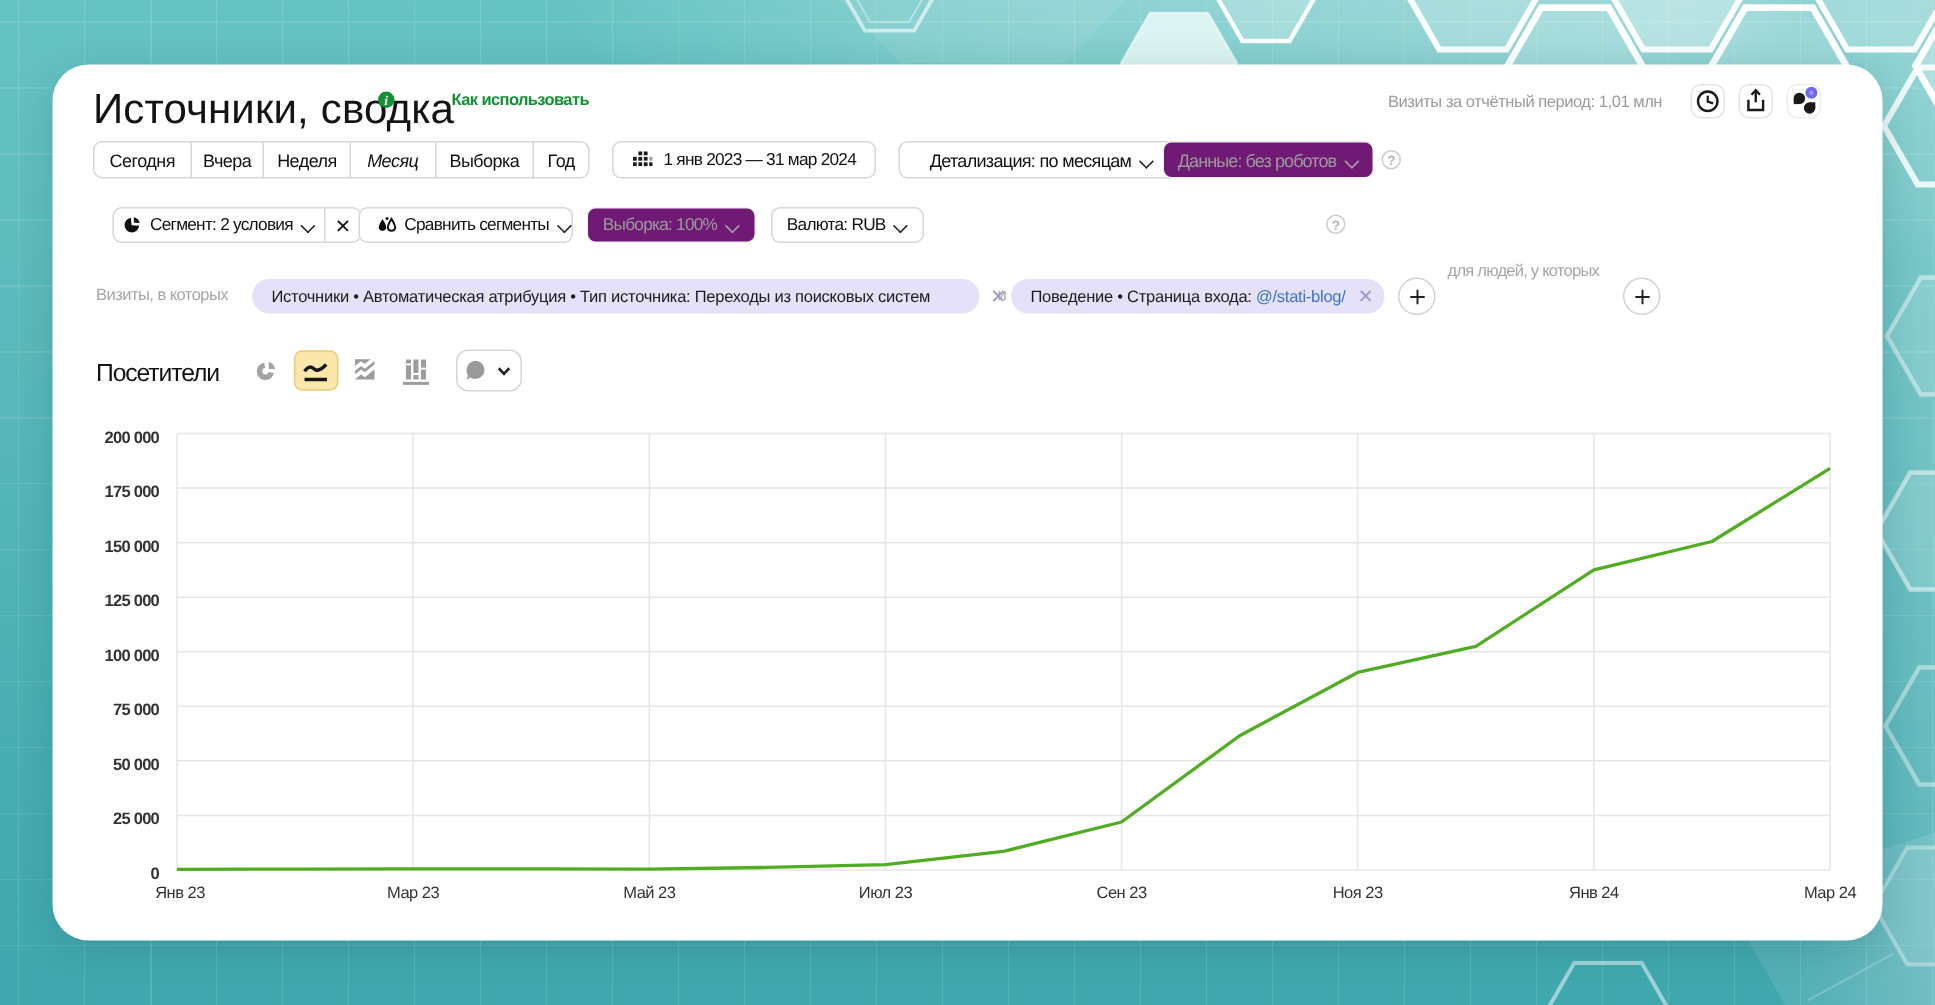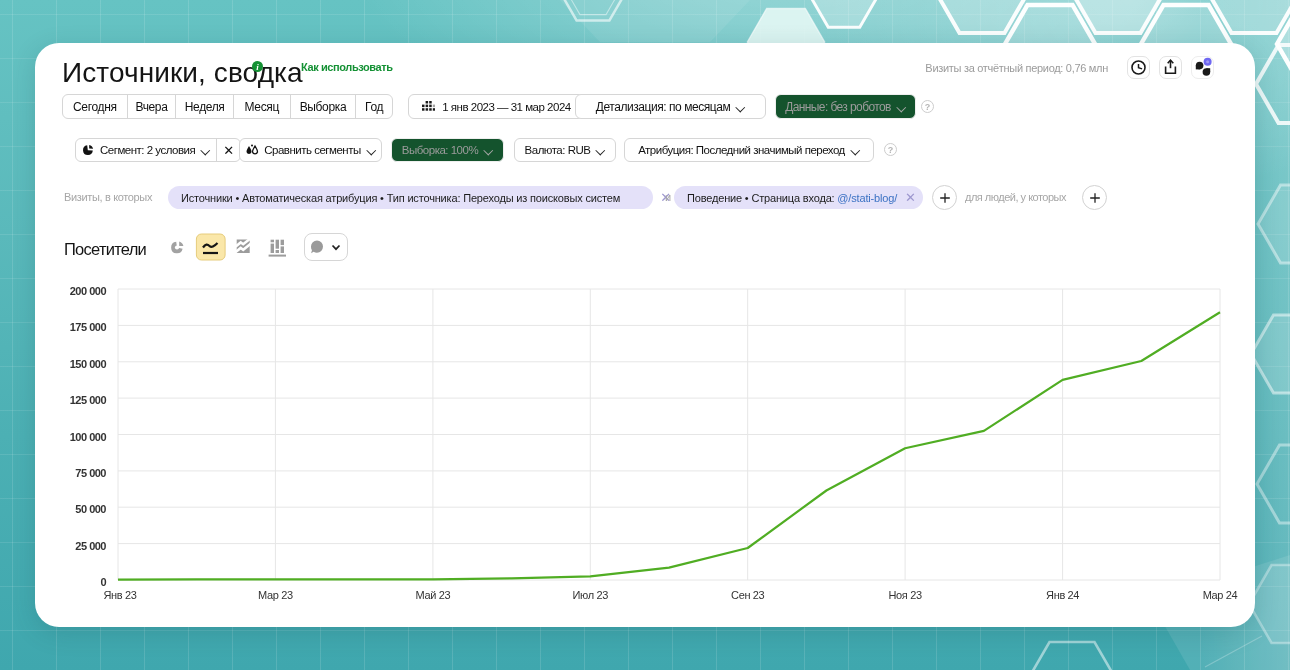--- a/index.html
+++ b/index.html
@@ -17,21 +17,21 @@
 .card{position:absolute;left:35px;top:43px;width:1220px;height:584px;background:#fff;border-radius:24px;box-shadow:0 6px 24px rgba(20,70,75,0.18);}
 .abs{position:absolute;}
 .title{left:27px;top:14px;font-size:28px;color:#141414;letter-spacing:0.1px;}
 .howuse{left:217px;top:17px;display:flex;align-items:center;gap:6px;height:13px;}
 .howuse .ic{width:11px;height:11px;border-radius:50%;background:#149134;color:#fff;font-size:9px;font-style:italic;font-weight:700;display:flex;align-items:center;justify-content:center;font-family:"Liberation Serif",serif;}
 .howuse .tx{color:#149134;font-size:11px;font-weight:700;letter-spacing:-0.4px;padding-left:32px;}
 .visits{right:147px;top:19px;font-size:11px;color:#9b9b9b;letter-spacing:-0.3px;}
 .icbtn{width:23px;height:23px;border:1px solid #e3e3e3;border-radius:7px;background:#fff;top:13px;box-sizing:border-box;}
 .btn{box-sizing:border-box;height:25px;border:1px solid #d6d6d6;border-radius:6px;background:#fff;
   display:inline-flex;align-items:center;justify-content:center;font-size:12px;letter-spacing:-0.35px;color:#111;white-space:nowrap;}
-.btn.gray{background:#14532d;border-color:#efefef;color:#9b9b9b;}
+.btn.gray{background:#701a75;border-color:#efefef;color:#9b9b9b;}
 .r2{height:24px;font-size:11.5px;letter-spacing:-0.5px;}
 .seg{display:flex;padding:0;text-align:center;}
 .seg > div{display:flex;align-items:center;justify-content:center;border-right:1px solid #d6d6d6;box-sizing:border-box;height:100%;}
 .seg > div:last-child{border-right:none;}
 .chev{display:inline-block;width:9px;height:8px;position:relative;margin-left:6px;}
 .chev:before{content:"";position:absolute;left:1px;top:1px;width:5.5px;height:5.5px;border-right:1.5px solid #222;border-bottom:1.5px solid #222;transform:rotate(45deg);}
 .gray .chev:before{border-color:#a8a8a8;}
 .qm{width:13px;height:13px;border-radius:50%;border:1.3px solid #cdcdcd;color:#b5b5b5;font-size:9px;font-weight:700;display:flex;align-items:center;justify-content:center;box-sizing:border-box;}
 .graytx{color:#a6a6a6;font-size:11px;letter-spacing:-0.35px;}
 .chip{height:23px;border-radius:12px;background:#e4e1f9;display:inline-flex;align-items:center;font-size:11px;letter-spacing:-0.17px;color:#1c1c1c;box-sizing:border-box;white-space:nowrap;}
@@ -73,21 +73,21 @@
   </g>
 </svg>
 
 <div class="card">
 
   <div class="abs title">Источники, сводка</div>
   <div class="abs howuse">
       <div class="ic">i</div>
       <div class="tx">Как использовать</div>
     </div>
-  <div class="abs visits">Визиты за отчётный период: 0,76 млн</div>
+  <div class="abs visits">Визиты за отчётный период: 1,01 млн</div>
   <div class="abs icbtn" style="left:1092px;"></div>
   <div class="abs icbtn" style="left:1124px;"></div>
   <div class="abs icbtn" style="left:1156px;border-color:#ededed;"></div>
   <svg class="abs" style="left:1092px;top:13px;" width="92" height="24" viewBox="0 0 92 24">
     <g fill="none" stroke="#1a1a1a" stroke-width="1.6">
       <circle cx="11.5" cy="11.5" r="6.5"></circle>
       <polyline points="11.5,7.9 11.5,11.8 15.1,12.9" stroke-width="1.5"></polyline>
     </g>
     <g fill="none" stroke="#1a1a1a" stroke-width="1.6">
       <path d="M38.6,10.5 L38.6,17.3 L48.4,17.3 L48.4,10.5"></path>
@@ -101,82 +101,81 @@
       <rect x="79.4" y="12.2" width="3.8" height="3.8"></rect>
     </g>
     <circle cx="80.6" cy="5.8" r="4" fill="#6f68f2"></circle>
     <circle cx="80.6" cy="5.8" r="1.5" fill="#a09af7"></circle>
   </svg>
 
   <div class="abs seg btn" style="left:27px;top:51px;width:331px;">
     <div style="width:65px;">Сегодня</div>
       <div style="width:49px;">Вчера</div>
       <div style="width:58px;">Неделя</div>
-      <div style="width:57px;">Месяц</div>
+      <div style="width:57px;font-style:italic;">Месяц</div>
       <div style="width:66px;">Выборка</div>
       <div style="width:36px;">Год</div>
   </div>
   <div class="abs btn" style="left:373px;top:51px;width:176px;font-size:11.5px;letter-spacing:-0.5px;">
     <svg width="14" height="14" viewBox="0 0 14 14" style="margin-right:7px;">
         <g fill="#1a1a1a">
           <rect x="4.6" y="1" width="2.5" height="2.5"></rect>
           <rect x="8.2" y="1" width="2.5" height="2.5"></rect>
           <rect x="1" y="4.6" width="2.5" height="2.5"></rect>
           <rect x="4.6" y="4.6" width="2.5" height="2.5"></rect>
           <rect x="8.2" y="4.6" width="2.5" height="2.5"></rect>
           <rect x="11.8" y="4.6" width="2.5" height="2.5" opacity="0.4"></rect>
           <rect x="1" y="8.2" width="2.5" height="2.5"></rect>
           <rect x="4.6" y="8.2" width="2.5" height="2.5"></rect>
           <rect x="8.2" y="8.2" width="2.5" height="2.5"></rect>
           <rect x="11.8" y="8.2" width="2.5" height="2.5"></rect>
         </g>
       </svg>
     1 янв 2023 — 31 мар 2024
   </div>
-  <div class="abs btn" style="left:540px;top:51px;width:191px;letter-spacing:-0.45px;">Детализация: по месяцам<span class="chev"></span></div>
+  <div class="abs btn" style="left:564px;top:51px;width:191px;letter-spacing:-0.45px;">Детализация: по месяцам<span class="chev"></span></div>
   <div class="abs btn gray" style="left:740px;top:51px;width:141px;letter-spacing:-0.6px;">Данные: без роботов<span class="chev"></span></div>
   <div class="abs qm" style="left:886px;top:57px;">?</div>
 
   <div class="abs seg btn r2" style="left:27px;top:95px;width:166px;margin-left:13px;">
     <div style="width:143px;">
       <svg width="12" height="12" viewBox="0 0 12 12" style="margin-right:6px;">
           <path d="M5.2,1.2 A4.9,4.9 0 1 0 10.8,6.5 L5.8,6.2 Z" fill="#111"></path>
           <path d="M7.2,0.9 A5,5 0 0 1 11.1,4.7 L7.2,4.5 Z" fill="#111"></path>
         </svg>
       Сегмент: 2 условия<span class="chev"></span></div>
     <div style="width:23px;font-size:13px;letter-spacing:0;">✕</div>
   </div>
-  <div class="abs btn r2" style="left:204px;top:95px;width:143px;">
+  <div class="abs btn r2" style="left:204px;top:95px;width:143px;justify-content:flex-end;">
     <svg width="14" height="13" viewBox="0 0 14 13" style="margin-right:5px;">
         <path d="M4,2 C5.5,4.5 6.5,6 6.5,8 A2.6,2.6 0 0 1 1.5,8 C1.5,6 2.5,4.5 4,2 Z" fill="#111"></path>
         <path d="M10,2 C11.5,4.5 12.5,6 12.5,8 A2.6,2.6 0 0 1 7.5,8 C7.5,6 8.5,4.5 10,2 Z" fill="none" stroke="#111" stroke-width="1.3"></path>
         <circle cx="7" cy="1.6" r="1" fill="#111"></circle>
       </svg>
     Сравнить сегменты<span class="chev"></span></div>
   <div class="abs btn gray r2" style="left:356px;top:95px;width:113px;">Выборка: 100%<span class="chev"></span></div>
   <div class="abs btn r2" style="left:479px;top:95px;width:102px;">Валюта: RUB<span class="chev"></span></div>
-  <div class="abs btn r2" style="left:589px;top:95px;width:250px;">Атрибуция: Последний значимый переход<span class="chev"></span></div>
   <div class="abs qm" style="left:849px;top:100px;">?</div>
 
   <div class="abs graytx" style="left:29px;top:148px;">Визиты, в которых</div>
   <div class="abs chip" style="left:133px;top:143px;width:485px;padding:0 12px 0 13px;justify-content:space-between;gap:32px;">
     <span>Источники • Автоматическая атрибуция • Тип источника: Переходы из поисковых систем</span>
       <span class="chipx">✕</span>
   </div>
   <div class="abs graytx" style="left:630px;top:148px;">и</div>
   <div class="abs chip" style="left:639px;top:143px;width:249px;padding:0 12px 0 13px;justify-content:space-between;">
     <span>Поведение • Страница входа: <span style="color:#3d73c4;">@/stati-blog/</span></span>
       <span class="chipx">✕</span>
   </div>
   <div class="abs plus" style="left:897px;top:142px;">
       <svg width="12" height="12" viewBox="0 0 12 12">
         <path d="M6,1.2 V10.8 M1.2,6 H10.8" stroke="#222" stroke-width="1.3"></path>
       </svg>
     </div>
-  <div class="abs graytx" style="left:930px;top:148px;letter-spacing:-0.5px;">для людей, у которых</div>
+  <div class="abs graytx" style="left:930px;top:132px;letter-spacing:-0.5px;">для людей, у которых</div>
   <div class="abs plus" style="left:1047px;top:142px;">
       <svg width="12" height="12" viewBox="0 0 12 12">
         <path d="M6,1.2 V10.8 M1.2,6 H10.8" stroke="#222" stroke-width="1.3"></path>
       </svg>
     </div>
 
   <div class="abs sect">Посетители</div>
   <svg class="abs" style="left:130px;top:188px;" width="126" height="34" viewBox="0 0 126 34">
 
     <g transform="translate(12,16.5)" fill="#a2a2a2">

